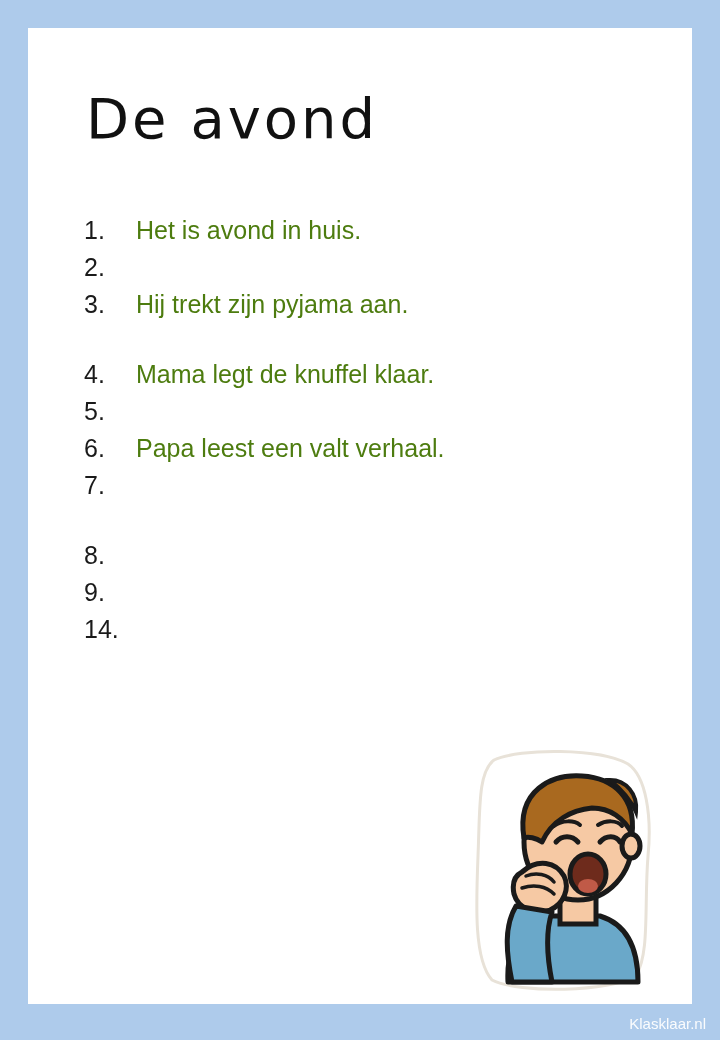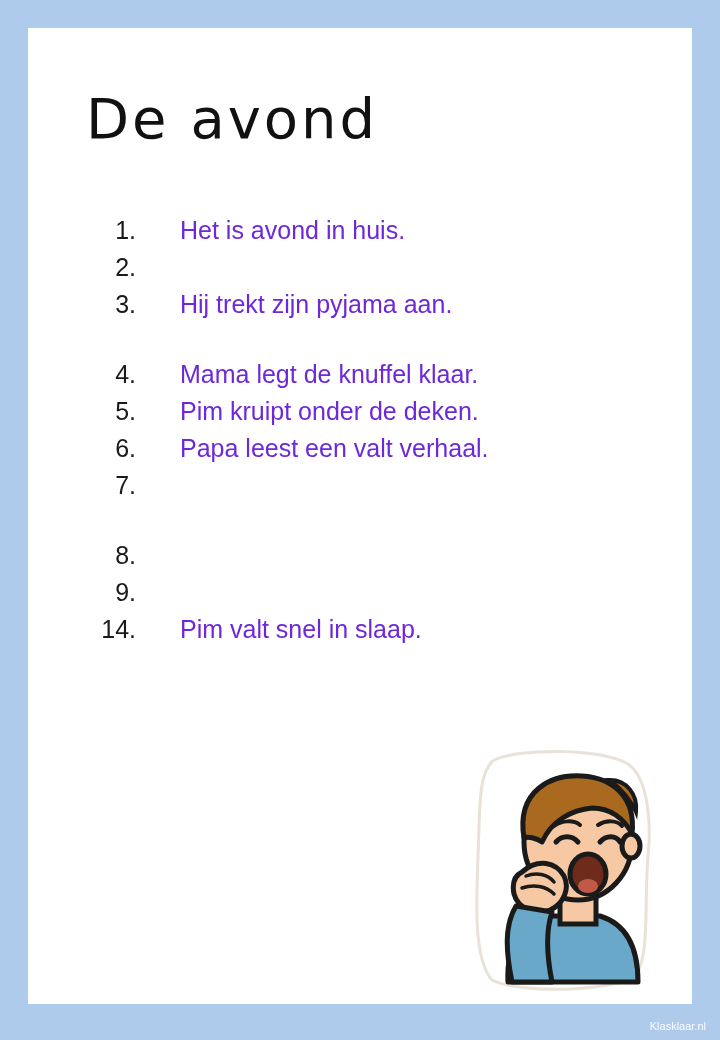--- a/index.html
+++ b/index.html
@@ -21,21 +21,20 @@
     height: 1040px;
     background: #aecbeb;
   }
   .sheet {
     position: absolute;
     left: 28px;
     top: 28px;
     width: 664px;
     height: 976px;
     background: #ffffff;
-    text-align: right;
   }
   .title {
     position: absolute;
     left: 58px;
     top: 58px;
     font-size: 56px;
     letter-spacing: 3px;
     color: #111111;
     font-family: "DejaVu Sans", sans-serif;
     font-weight: 400;
@@ -57,30 +56,29 @@
   }
   .num {
     width: 52px;
     flex: 0 0 52px;
     font-size: 25px;
     color: #1a1a1a;
     font-family: "Liberation Sans", sans-serif;
   }
   .txt {
     font-size: 25px;
-    color: #6d28d9;
+    color: #4d7c0f;
     font-family: "Liberation Sans", sans-serif;
     white-space: nowrap;
-    margin-left: 44px;
   }
   .footer-brand {
     position: absolute;
     right: 14px;
     bottom: 8px;
-    font-size: 11px;
+    font-size: 15px;
     color: #ffffff;
     opacity: 0.95;
     font-family: "Liberation Sans", sans-serif;
   }
   .illustration {
     position: absolute;
     left: 432px;
     top: 718px;
     width: 200px;
     height: 250px;
@@ -113,21 +111,20 @@
         <span class="txt">Hij trekt zijn pyjama aan.</span>
       </div>
 
       <div class="row">
         <span class="num">4.</span>
         <span class="txt">Mama legt de knuffel klaar.</span>
       </div>
 
       <div class="row">
         <span class="num">5.</span>
-        <span class="txt">Pim kruipt onder de deken.</span>
       </div>
 
       <div class="row">
         <span class="num">6.</span>
         <span class="txt">Papa leest een valt verhaal.</span>
       </div>
 
       <div class="row gap">
         <span class="num">7.</span>
       </div>
@@ -135,21 +132,20 @@
       <div class="row">
         <span class="num">8.</span>
       </div>
 
       <div class="row">
         <span class="num">9.</span>
       </div>
 
       <div class="row">
         <span class="num">14.</span>
-        <span class="txt">Pim valt snel in slaap.</span>
       </div>
 
     </div>
 
     <div class="illustration">
       <svg width="200" height="250" viewBox="0 0 200 250" xmlns="http://www.w3.org/2000/svg">
 
         <path d="M34 14 C 60 2, 140 2, 168 18 C 186 30, 192 70, 188 110 C 184 160, 190 206, 176 230 C 150 246, 60 248, 32 234 C 14 214, 16 160, 18 110 C 20 62, 18 26, 34 14 Z" fill="#ffffff" stroke="#e8e2d8" stroke-width="3"></path>
 
         <path d="M48 236 C 46 198, 62 176, 92 170 L 140 170 C 166 178, 178 200, 178 236 Z" fill="#6aa8c9" stroke="#1a1a1a" stroke-width="5" stroke-linejoin="round"></path>

